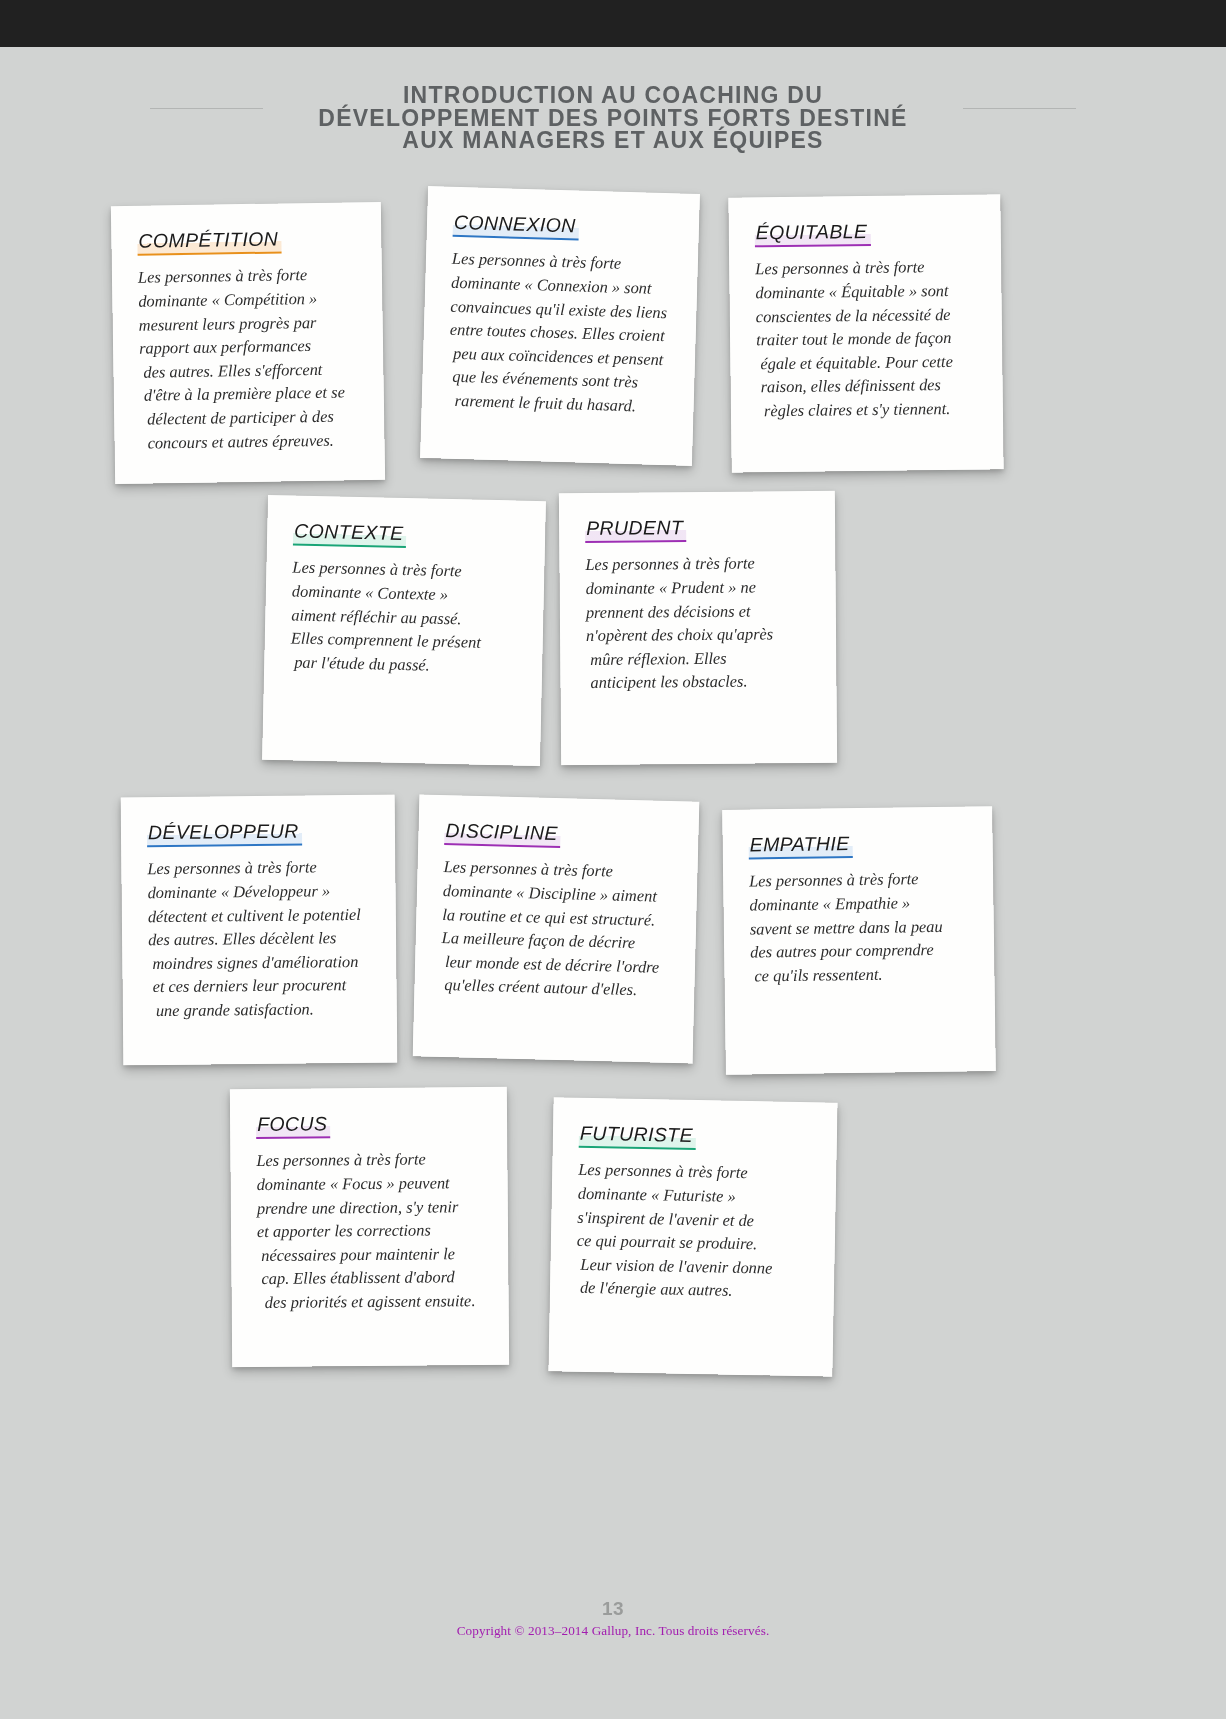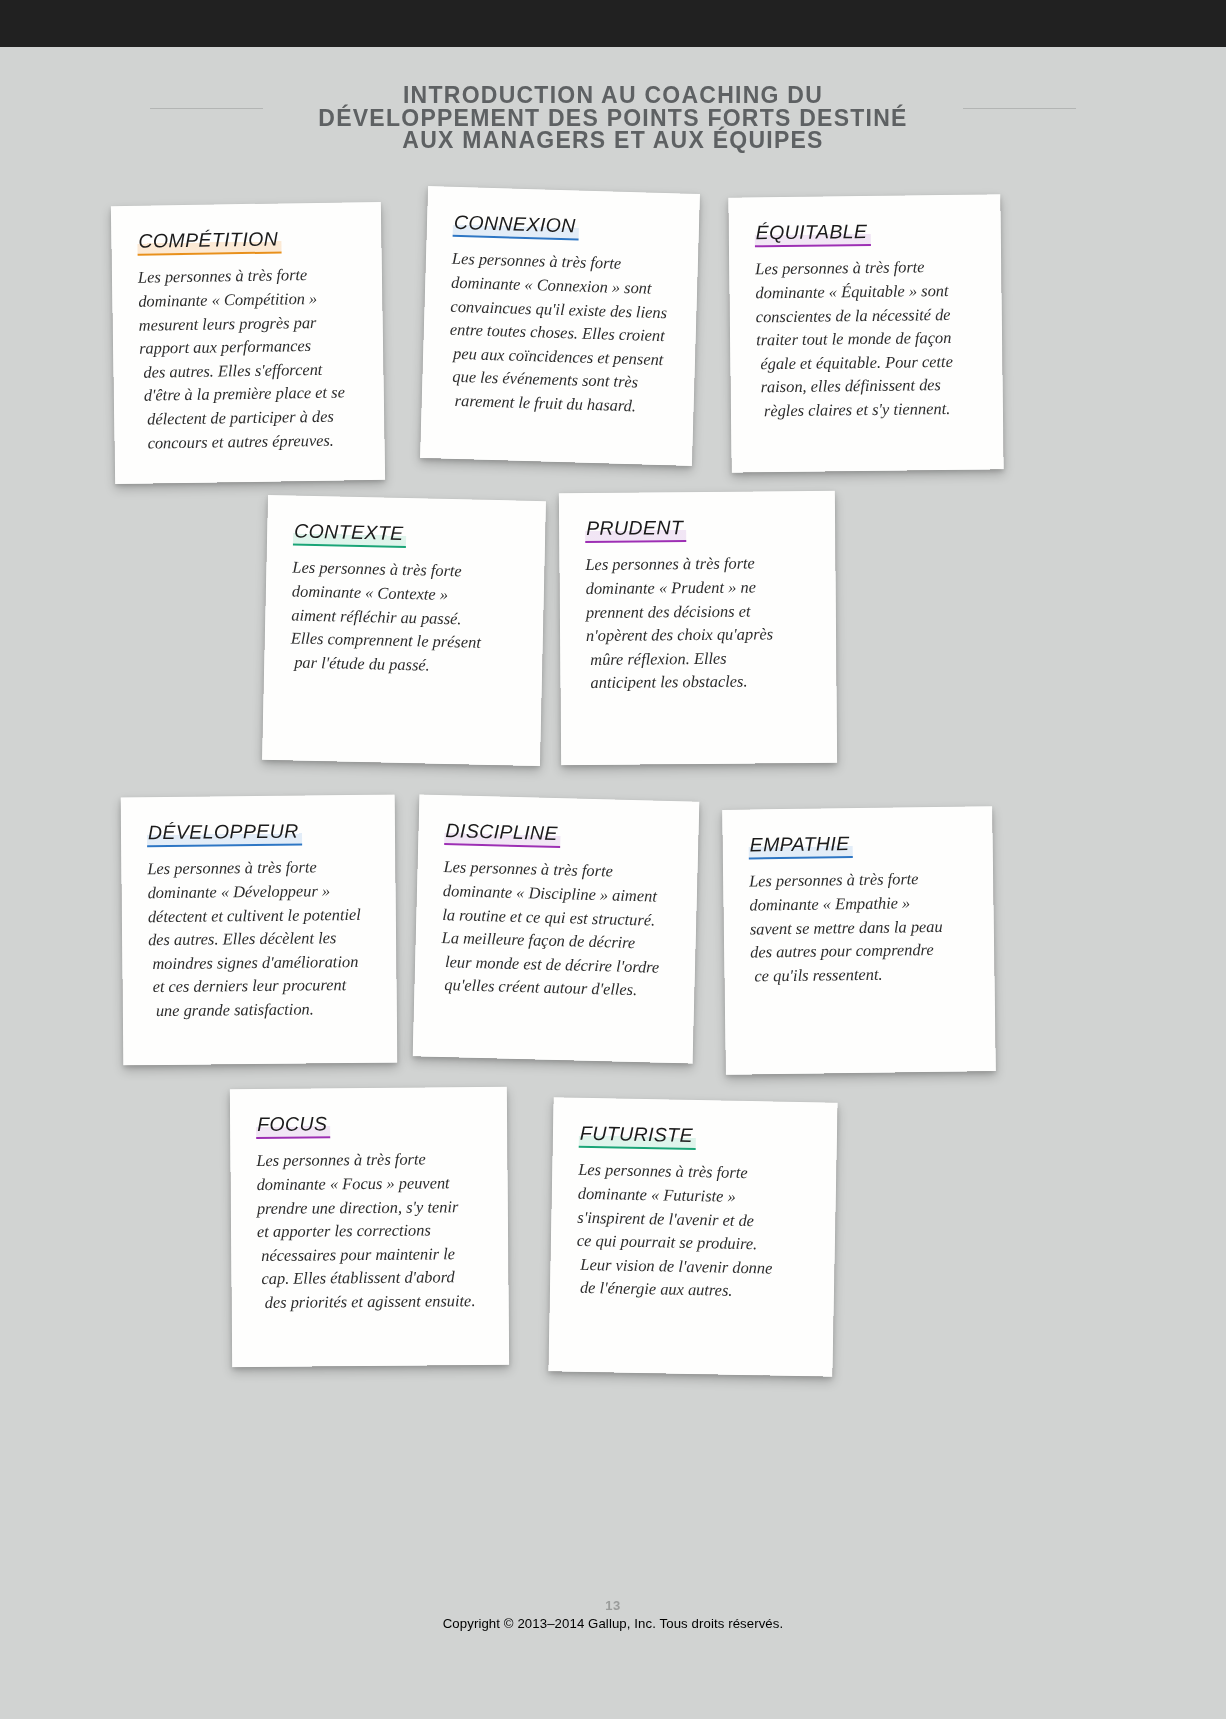--- a/index.html
+++ b/index.html
@@ -111,30 +111,30 @@
 
   
   .footer {
     position: absolute;
     left: 0; top: 1598px;
     width: 1226px;
     text-align: center;
   }
   .footer-page {
     font-family: "Liberation Sans", sans-serif;
-    font-size: 13px;
+    font-size: 19px;
     font-weight: bold;
     color: #9a9c9b;
     letter-spacing: 0.5px;
   }
   .footer-copy {
     margin-top: 3px;
-    font-family: Liberation Sans, sans-serif;
+    font-family: Liberation Serif, serif;
     font-size: 13.2px;
-    color: #000000;
+    color: #a21caf;
     letter-spacing: 0.1px;
   }
 </style>
 </head>
 <body>
 
 <div id="page">
 
   <div class="topbar"></div>
 

